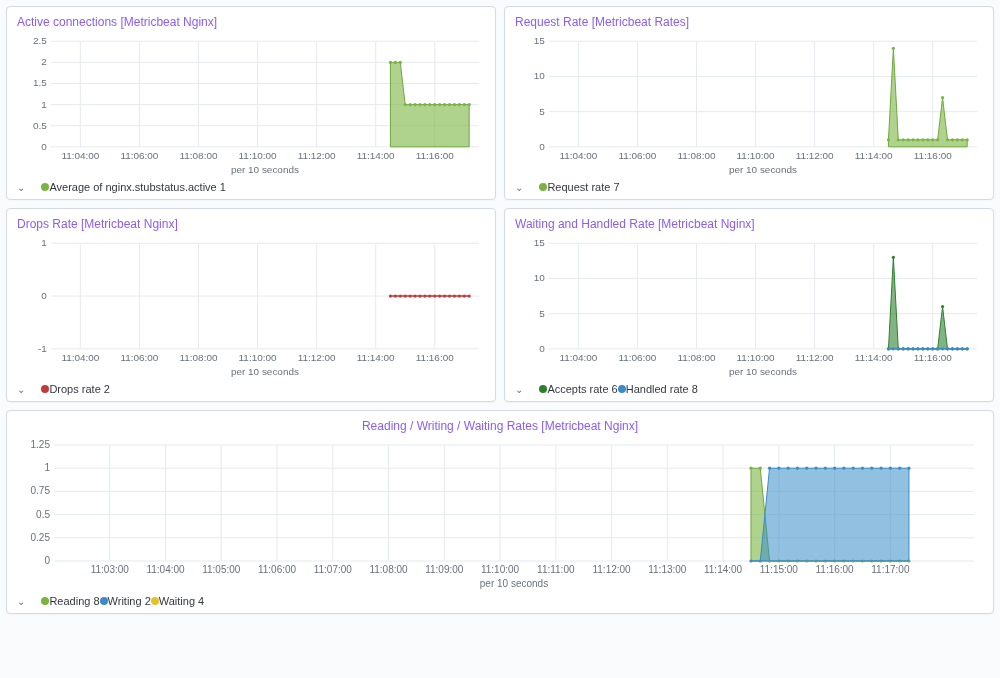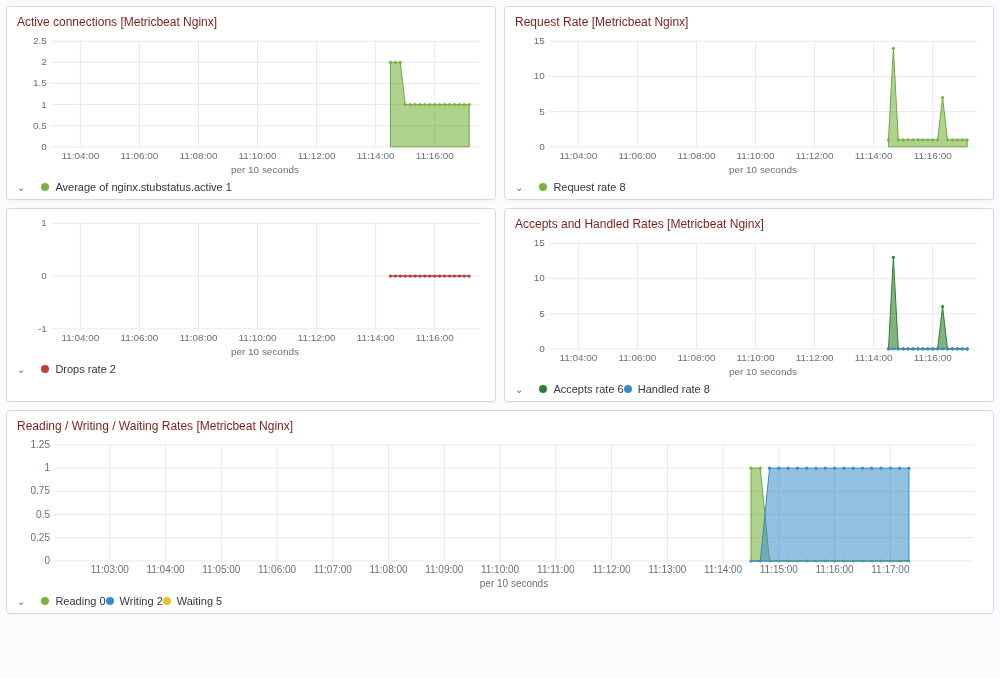--- a/index.html
+++ b/index.html
@@ -1,33 +1,33 @@
 <!DOCTYPE html>
 <html><head>
 <meta charset="utf-8">
 <style>
   * { box-sizing: border-box; margin: 0; padding: 0; }
   body { font-family: -apple-system, BlinkMacSystemFont, "Segoe UI", Helvetica, Arial, sans-serif; background: #fafbfd; color: #333; font-size: 12px; width: 1000px; }
   .grid { display: grid; grid-template-columns: 1fr 1fr; gap: 8px; padding: 6px; }
   .panel { background: #fff; border: 1px solid #d3dae6; border-radius: 4px; padding: 8px 10px 6px; box-shadow: 0 1px 2px rgba(0,0,0,0.03); }
-  .panel.full { grid-column: 1 / span 2; }
-  .panel-title { font-size: 12px; color: #7f1d1d; margin-bottom: 6px; font-weight: 400; }
+  .panel.full { grid-column: 1 / span 2; text-align: center; }
+  .panel-title { font-size: 12px; color: #8b5cf6; margin-bottom: 6px; font-weight: 400; }
   .chart-wrap { position: relative; }
   svg.chart { display: block; width: 100%; }
   .axis-label { fill: #69707d; font-size: 10px; }
   .tick-label { fill: #69707d; font-size: 10px; }
   .grid-line { stroke: #e6e9ee; stroke-width: 1; }
   .series-green-fill { fill: rgba(122,180,64,0.6); stroke: #6fa83c; stroke-width: 1; }
   .series-darkgreen-fill { fill: rgba(46,128,46,0.6); stroke: #2e802e; stroke-width: 1; }
   .series-blue-fill { fill: rgba(56,140,200,0.55); stroke: #3a8cc8; stroke-width: 1; }
   .series-red-line { stroke: #c43a3a; stroke-width: 1.5; fill: none; }
   .series-marker { r: 1.6; }
   .legend { display: flex; align-items: center; gap: 14px; margin-top: 6px; font-size: 11px; color: #343741; }
   .legend .chev { color: #69707d; margin-right: 2px; font-size: 10px; }
-  .legend-item { display: inline-flex; align-items: center; gap: 6px; }
+  .legend-item { display: inline-flex; align-items: center; }
   .swatch { width: 8px; height: 8px; border-radius: 50%; display: inline-block; }
 </style>
 </head>
 <body>
 
 <div class="grid">
 
   <div class="panel">
     <div class="panel-title">Active connections [Metricbeat Nginx]</div>
     <div class="chart-wrap">
@@ -82,21 +82,21 @@
     <div class="legend">
       <span class="chev">⌄</span>
       <div class="legend-items"><span class="legend-item">
             <span class="swatch" style="background: rgb(122, 180, 64);"></span>
             <span>Average of nginx.stubstatus.active 1</span>
           </span></div>
     </div>
   </div>
 
   <div class="panel">
-    <div class="panel-title">Request Rate [Metricbeat Nginx]</div>
+    <div class="panel-title">Request Rate [Metricbeat Rates]</div>
     <div class="chart-wrap">
         <svg class="chart" viewBox="0 0 470 140" width="470" height="140">
           <line class="grid-line" x1="34" x2="464" y1="112" y2="112"></line>
           <text class="tick-label" x="30" y="115" text-anchor="end">0</text>
           <line class="grid-line" x1="34" x2="464" y1="76.66666666666667" y2="76.66666666666667"></line>
           <text class="tick-label" x="30" y="79.66666666666667" text-anchor="end">5</text>
           <line class="grid-line" x1="34" x2="464" y1="41.333333333333336" y2="41.333333333333336"></line>
           <text class="tick-label" x="30" y="44.333333333333336" text-anchor="end">10</text>
           <line class="grid-line" x1="34" x2="464" y1="6" y2="6"></line>
           <text class="tick-label" x="30" y="9" text-anchor="end">15</text>
@@ -132,26 +132,27 @@
           <circle cx="439.287356321838" cy="104.93333333333334" class="series-marker" fill="#7ab440"></circle>
           <circle cx="444.22988505747236" cy="104.93333333333334" class="series-marker" fill="#7ab440"></circle>
           <circle cx="449.1724137931035" cy="104.93333333333334" class="series-marker" fill="#7ab440"></circle>
           <circle cx="454.1149425287345" cy="104.93333333333334" class="series-marker" fill="#7ab440"></circle>
         </svg>
       </div>
     <div class="legend">
       <span class="chev">⌄</span>
       <div class="legend-items"><span class="legend-item">
             <span class="swatch" style="background: rgb(122, 180, 64);"></span>
-            <span>Request rate 8</span>
+            <span>Request rate 7</span>
           </span></div>
     </div>
   </div>
 
   <div class="panel">
+    <div class="panel-title">Drops Rate [Metricbeat Nginx]</div>
     <div class="chart-wrap">
         <svg class="chart" viewBox="0 0 470 140" width="470" height="140">
           <line class="grid-line" x1="34" x2="464" y1="112" y2="112"></line>
           <text class="tick-label" x="30" y="115" text-anchor="end">-1</text>
           <line class="grid-line" x1="34" x2="464" y1="59" y2="59"></line>
           <text class="tick-label" x="30" y="62" text-anchor="end">0</text>
           <line class="grid-line" x1="34" x2="464" y1="6" y2="6"></line>
           <text class="tick-label" x="30" y="9" text-anchor="end">1</text>
           <line class="grid-line" x1="63.6551724137931" x2="63.6551724137931" y1="6" y2="112"></line>
           <text class="tick-label" x="63.6551724137931" y="124" text-anchor="middle">11:04:00</text>
@@ -191,21 +192,21 @@
     <div class="legend">
       <span class="chev">⌄</span>
       <div class="legend-items"><span class="legend-item">
             <span class="swatch" style="background: rgb(196, 58, 58);"></span>
             <span>Drops rate 2</span>
           </span></div>
     </div>
   </div>
 
   <div class="panel">
-    <div class="panel-title">Accepts and Handled Rates [Metricbeat Nginx]</div>
+    <div class="panel-title">Waiting and Handled Rate [Metricbeat Nginx]</div>
     <div class="chart-wrap">
         <svg class="chart" viewBox="0 0 470 140" width="470" height="140">
           <line class="grid-line" x1="34" x2="464" y1="112" y2="112"></line>
           <text class="tick-label" x="30" y="115" text-anchor="end">0</text>
           <line class="grid-line" x1="34" x2="464" y1="76.66666666666667" y2="76.66666666666667"></line>
           <text class="tick-label" x="30" y="79.66666666666667" text-anchor="end">5</text>
           <line class="grid-line" x1="34" x2="464" y1="41.333333333333336" y2="41.333333333333336"></line>
           <text class="tick-label" x="30" y="44.333333333333336" text-anchor="end">10</text>
           <line class="grid-line" x1="34" x2="464" y1="6" y2="6"></line>
           <text class="tick-label" x="30" y="9" text-anchor="end">15</text>
@@ -358,24 +359,24 @@
           <circle cx="861.0707070707092" cy="29.199999999999996" class="series-marker" fill="#3a8cc8"></circle>
           <circle cx="870.3636363636364" cy="29.199999999999996" class="series-marker" fill="#3a8cc8"></circle>
           <circle cx="879.6565656565635" cy="29.199999999999996" class="series-marker" fill="#3a8cc8"></circle>
           <circle cx="888.9494949494971" cy="29.199999999999996" class="series-marker" fill="#3a8cc8"></circle>
         </svg>
       </div>
     <div class="legend">
       <span class="chev">⌄</span>
       <div class="legend-items"><span class="legend-item">
             <span class="swatch" style="background: rgb(122, 180, 64);"></span>
-            <span>Reading 0</span>
+            <span>Reading 8</span>
           </span><span class="legend-item">
             <span class="swatch" style="background: rgb(58, 140, 200);"></span>
             <span>Writing 2</span>
           </span><span class="legend-item">
             <span class="swatch" style="background: rgb(230, 194, 41);"></span>
-            <span>Waiting 5</span>
+            <span>Waiting 4</span>
           </span></div>
     </div>
   </div>
 
 </div>
 
 </body></html>

